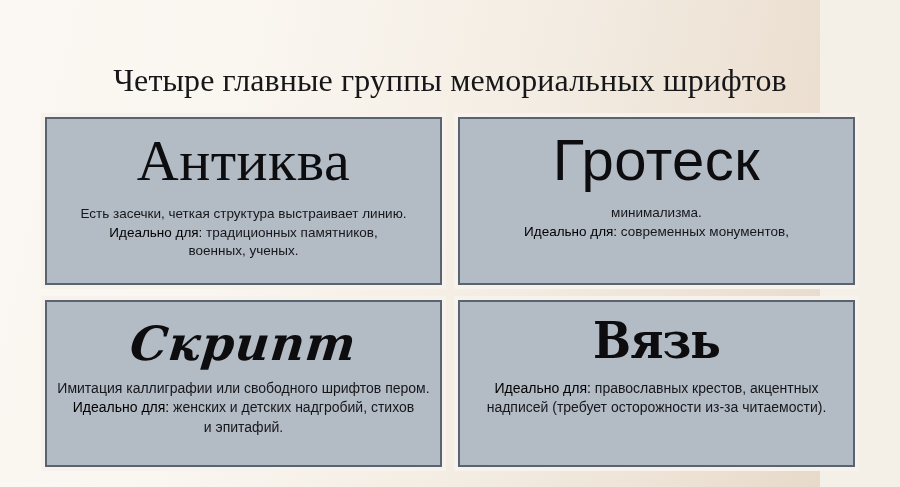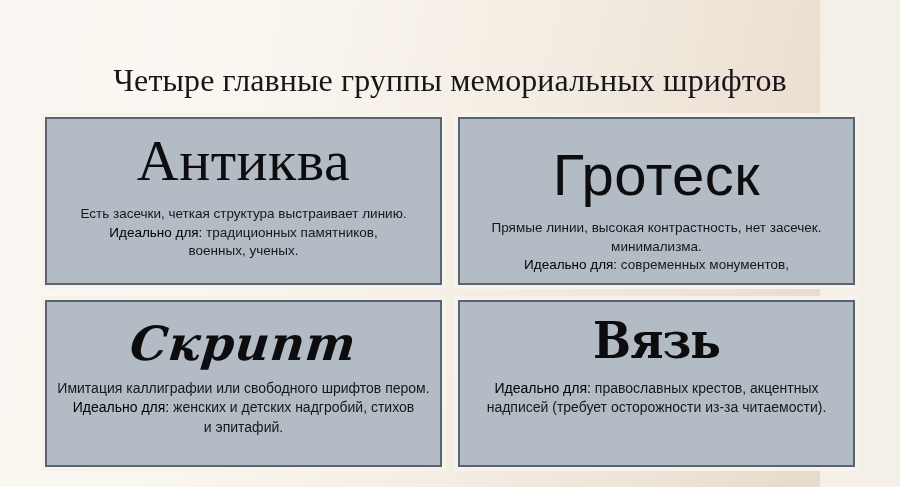--- a/index.html
+++ b/index.html
@@ -85,21 +85,21 @@
     font-size: 58px;
     font-weight: 400;
     margin-top: 13px;
     margin-bottom: 15px;
     letter-spacing: 0.5px;
   }
   .hl-grotesk {
     font-family: "Liberation Sans", "DejaVu Sans", sans-serif;
     font-size: 58px;
     font-weight: 400;
-    margin-top: 27px;
+    margin-top: 12px;
     margin-bottom: 15px;
     letter-spacing: 0.5px;
   }
   .hl-script {
     font-family: "DejaVu Serif", "Liberation Serif", serif;
     font-size: 47px;
     font-style: italic;
     font-weight: 700;
     margin-top: 18px;
     margin-bottom: 12px;
@@ -154,21 +154,20 @@
       <div class="card-body">
         <span class="line">Есть засечки, четкая структура выстраивает линию.</span>
         <span class="line"><span class="ideal-label">Идеально для:</span><span> традиционных памятников,</span></span>
         <span class="line">военных, ученых.</span>
       </div>
     </div>
 
     <div class="card grotesk">
       <div class="card-headline hl-grotesk">Гротеск</div>
       <div class="card-body">
-        <span class="line">Прямые линии, высокая контрастность, нет засечек.</span>
         <span class="line">минимализма.</span>
         <span class="line"><span class="ideal-label">Идеально для:</span><span> современных монументов,</span></span>
       </div>
     </div>
 
     <div class="card script">
       <div class="card-headline hl-script">Скрипт</div>
       <div class="card-body">
         <span class="line">Имитация каллиграфии или свободного шрифтов пером.</span>
         <span class="line"><span class="ideal-label">Идеально для:</span><span> женских и детских надгробий, стихов</span></span>

